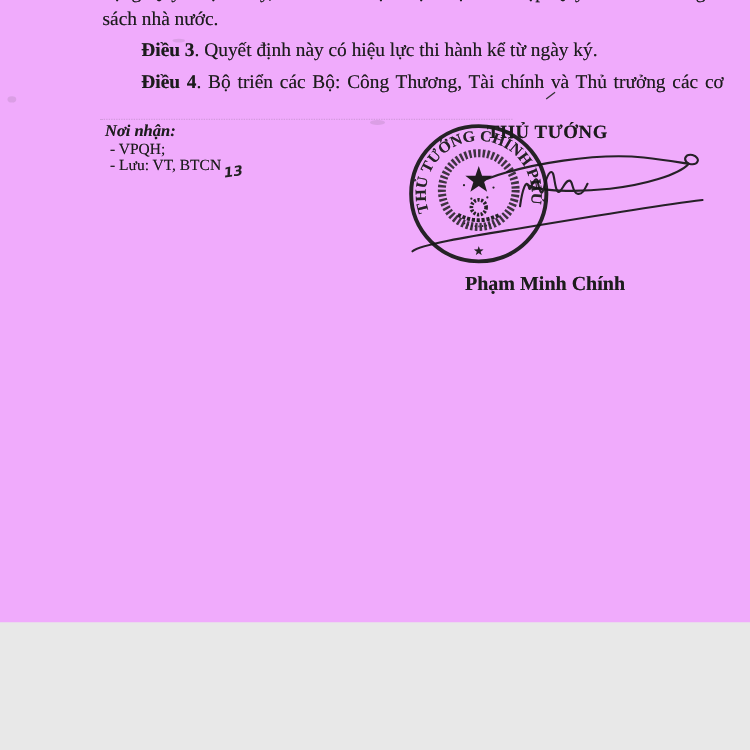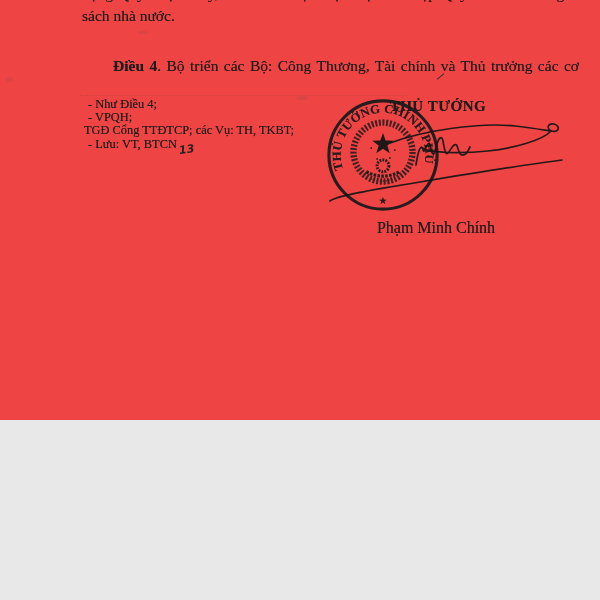--- a/index.html
+++ b/index.html
@@ -1,17 +1,17 @@
 <!DOCTYPE html>
 <html><head>
 <meta charset="utf-8">
 <style>
   html,body{margin:0;padding:0;background:#e8e8e8;}
   .page{
-    position:relative;width:600px;height:420px;background:#ef4444;
+    position:relative;width:600px;height:498px;background:#f0abfc;
     overflow:hidden;font-family:"Liberation Serif", serif;color:#1c1c1c;
     text-shadow:0 0 .4px rgba(20,20,20,.55);
   }
   .body-text{position:absolute;left:82px;width:497px;font-size:15.5px;line-height:23px;}
   .clip-line{top:-18px;text-align:justify;text-align-last:justify;}
   .top-remainder{top:4px;}
   .article{position:absolute;left:82px;width:497px;font-size:15.5px;line-height:22px;}
   .art-line1{text-indent:31px;text-align:justify;text-align-last:justify;white-space:nowrap;overflow:hidden;}
   .art3{top:30px;}
   .art4{top:55px;}
@@ -24,21 +24,21 @@
     display:inline-block;font-family:"DejaVu Sans", sans-serif;font-style:italic;
     font-size:11px;position:relative;top:5px;left:2px;transform:rotate(-8deg);
     color:#222;text-shadow:none;font-weight:bold;
   }
   .signer-title{
     position:absolute;left:340px;top:98px;width:196px;text-align:center;
     font-weight:bold;font-size:15px;letter-spacing:.5px;z-index:4;
   }
   .signer-name{
     position:absolute;left:336px;top:219px;width:200px;text-align:center;
-    font-weight:normal;font-size:16px;z-index:4;
+    font-weight:bold;font-size:16px;z-index:4;
   }
   .seal{position:absolute;left:324px;top:96px;width:118px;height:118px;z-index:2;opacity:.95;}
   .sig{position:absolute;left:310px;top:85px;width:290px;height:160px;z-index:3;}
   .pen-tick{
     position:absolute;left:436px;top:76px;width:9px;height:0;
     border-top:1.6px solid #333;transform:rotate(-38deg);z-index:1;
   }
   .edge-mark{
     position:absolute;left:589px;top:537px;width:3px;height:19px;
     background:repeating-linear-gradient(180deg,#2c2c2c 0 5px,rgba(44,44,44,.25) 5px 8px);
@@ -53,34 +53,38 @@
   .s3{left:296px;top:96px;width:12px;height:4px;}
 </style>
 </head>
 <body>
 
 <div class="page">
 
   <div class="body-text clip-line">dụng Quyết định này, triển khai thực hiện việc trích lập Quỹ để hoàn trả ngân</div>
   <div class="body-text top-remainder">sách nhà nước.</div>
 
+  <div class="article art3">
+    <div class="art-line1">
+      <b>Điều 3</b><span>. Quyết định này có hiệu lực thi hành kể từ ngày ký.</span>
+    </div>
+  </div>
 
   <div class="article art4">
     <div class="art-line1">
       <b>Điều 4</b><span>. Bộ triển các Bộ: Công Thương, Tài chính và Thủ trưởng các cơ</span>
     </div>
   </div>
 
   <span class="pen-tick"></span>
   <div class="faint-rule"></div>
 
   <div class="recipients">
-    <div class="recip-item">- Như Điều 4;</div>
+    <div class="recip-heading">Nơi nhận:</div>
     <div class="recip-item">- VPQH;</div>
-    <div class="recip-item cont">TGĐ Cổng TTĐTCP; các Vụ: TH, TKBT;</div>
     <div class="recip-item"><span>- Lưu: VT, BTCN</span><span class="handwritten">13</span></div>
   </div>
 
   <div class="signer-title">THỦ TƯỚNG</div>
   <div class="signer-name">Phạm Minh Chính</div>
 
   <svg class="seal" viewBox="0 0 120 120">
     <circle cx="60" cy="60" r="55" fill="none" stroke="#1b1b1b" stroke-width="3.2"></circle>
     <path id="sealArc" d="M 19.6,74.7 A 43,43 0 1 1 100.4,74.7" fill="none"></path>
     <text font-family="Liberation Serif, serif" font-size="12.5" font-weight="bold" fill="#1b1b1b">

